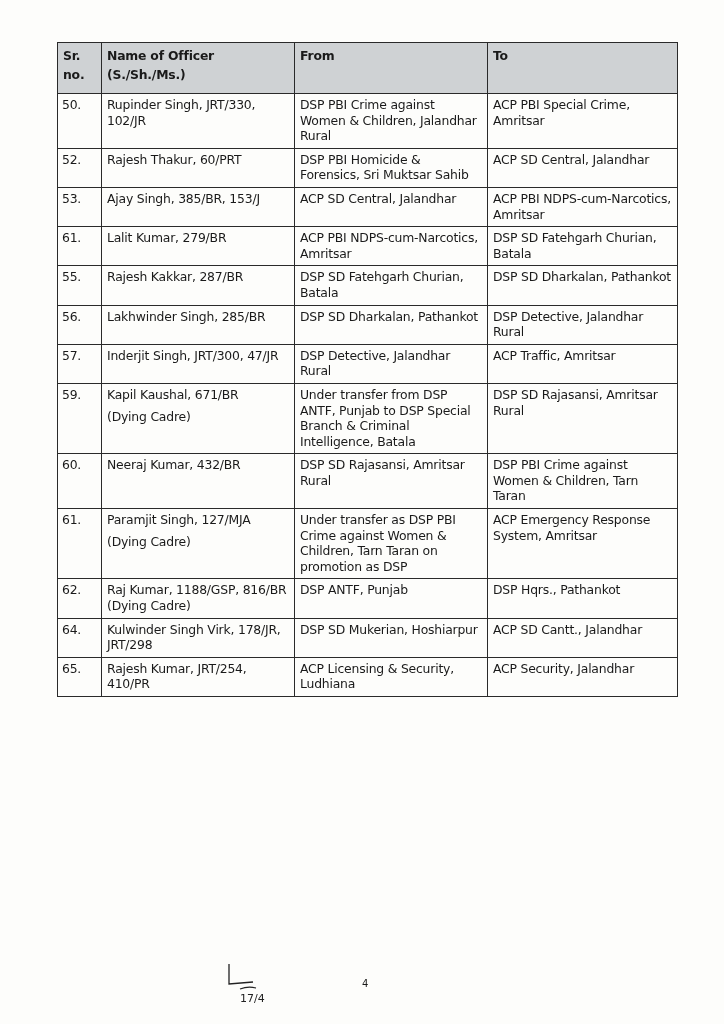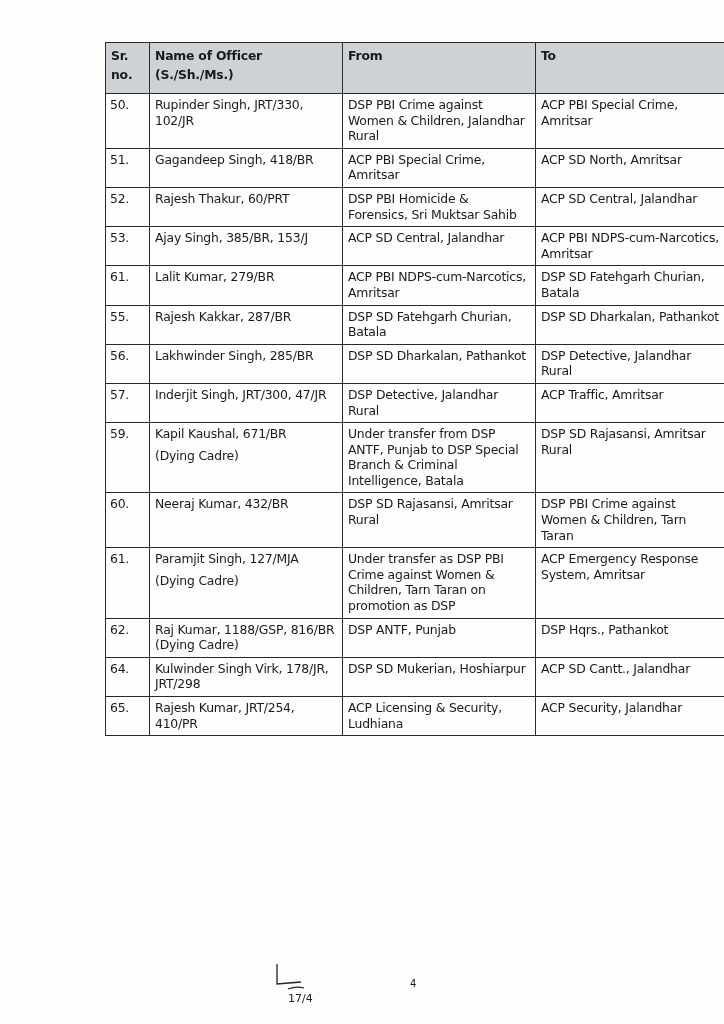--- a/index.html
+++ b/index.html
@@ -3,21 +3,21 @@
 <meta charset="utf-8">
 <style>
   html, body { margin: 0; padding: 0; }
   body {
     width: 724px; height: 1024px; overflow: hidden;
     background: #fdfdfb;
     font-family: "DejaVu Sans", sans-serif;
     color: #1a1a1a;
     position: relative;
   }
-  .page { position: absolute; left: 0; top: 0; width: 614px; height: 1024px; margin-left: 48px; }
+  .page { position: absolute; left: 0; top: 0; width: 614px; height: 1024px; }
   table.transfers {
     position: absolute;
     left: 57px; top: 42px;
     width: 620px;
     border-collapse: collapse;
     table-layout: fixed;
     font-size: 12.4px;
     line-height: 15.6px;
   }
   table.transfers col.c-sr { width: 44px; }
@@ -77,28 +77,20 @@
       </tr>
     </thead>
     <tbody id="rows">
         <tr>
           <td class="sr">50.</td>
           <td>
             <span class="line">Rupinder Singh, JRT/330, 102/JR</span>
           </td>
           <td>DSP PBI Crime against Women &amp; Children, Jalandhar Rural</td>
           <td>ACP PBI Special Crime, Amritsar</td>
-        </tr>
-        <tr>
-          <td class="sr">51.</td>
-          <td>
-            <span class="line">Gagandeep Singh, 418/BR</span>
-          </td>
-          <td>ACP PBI Special Crime, Amritsar</td>
-          <td>ACP SD North, Amritsar</td>
         </tr>
         <tr>
           <td class="sr">52.</td>
           <td>
             <span class="line">Rajesh Thakur, 60/PRT</span>
           </td>
           <td>DSP PBI Homicide &amp; Forensics, Sri Muktsar Sahib</td>
           <td>ACP SD Central, Jalandhar</td>
         </tr>
         <tr>

